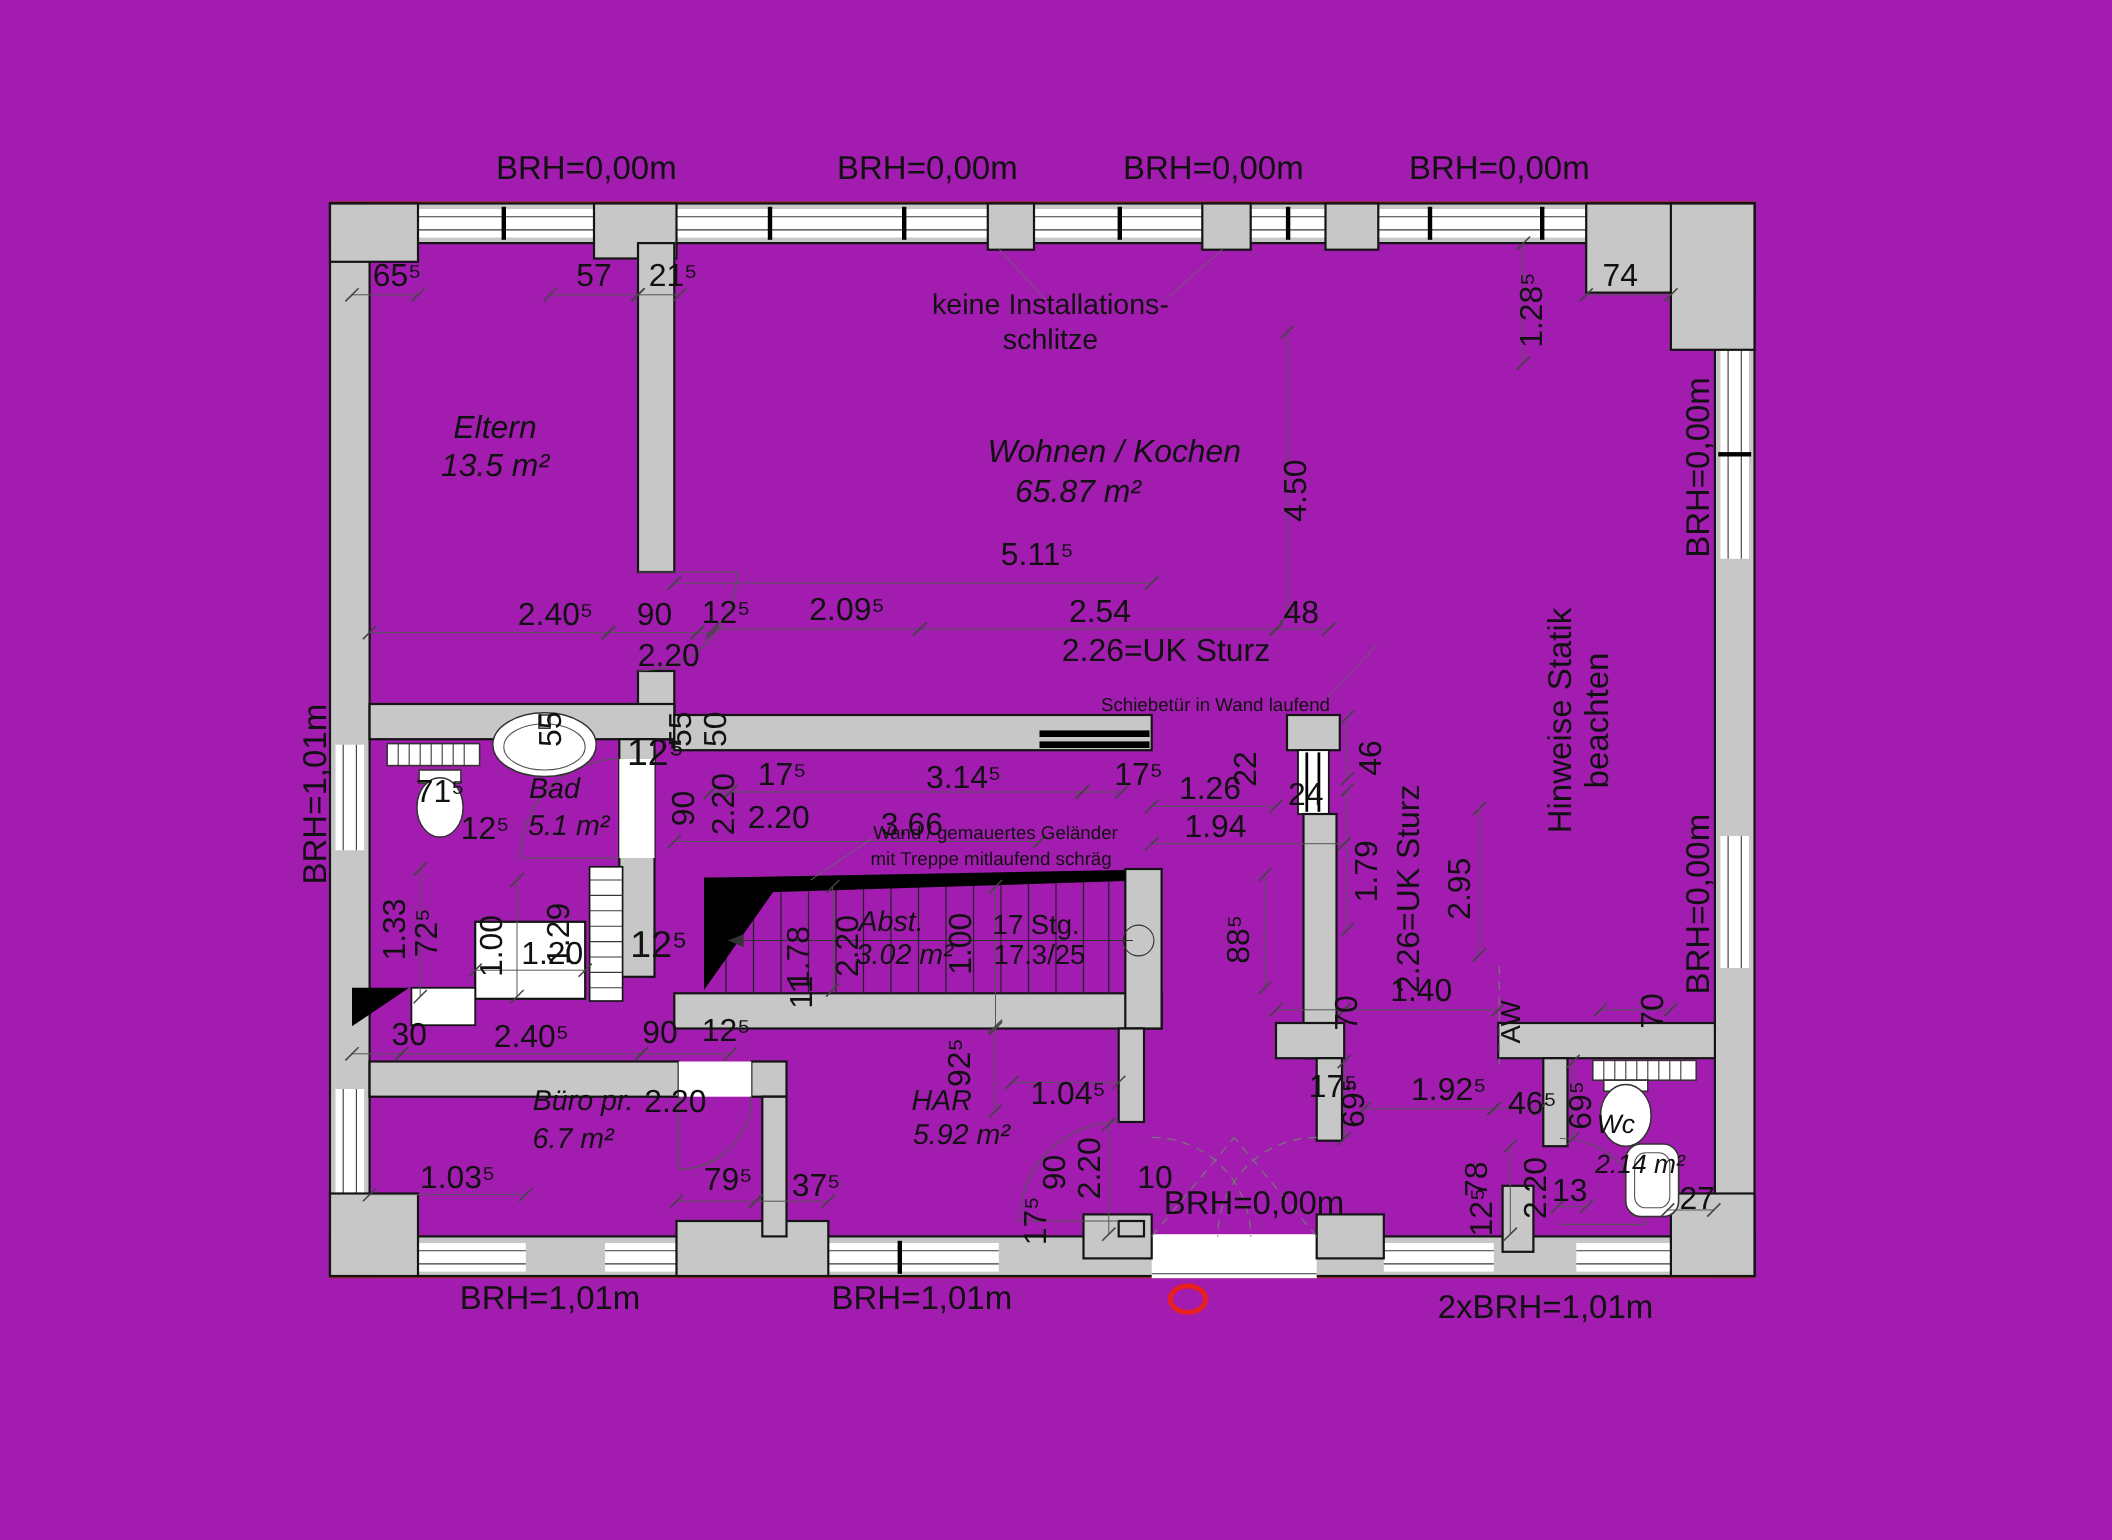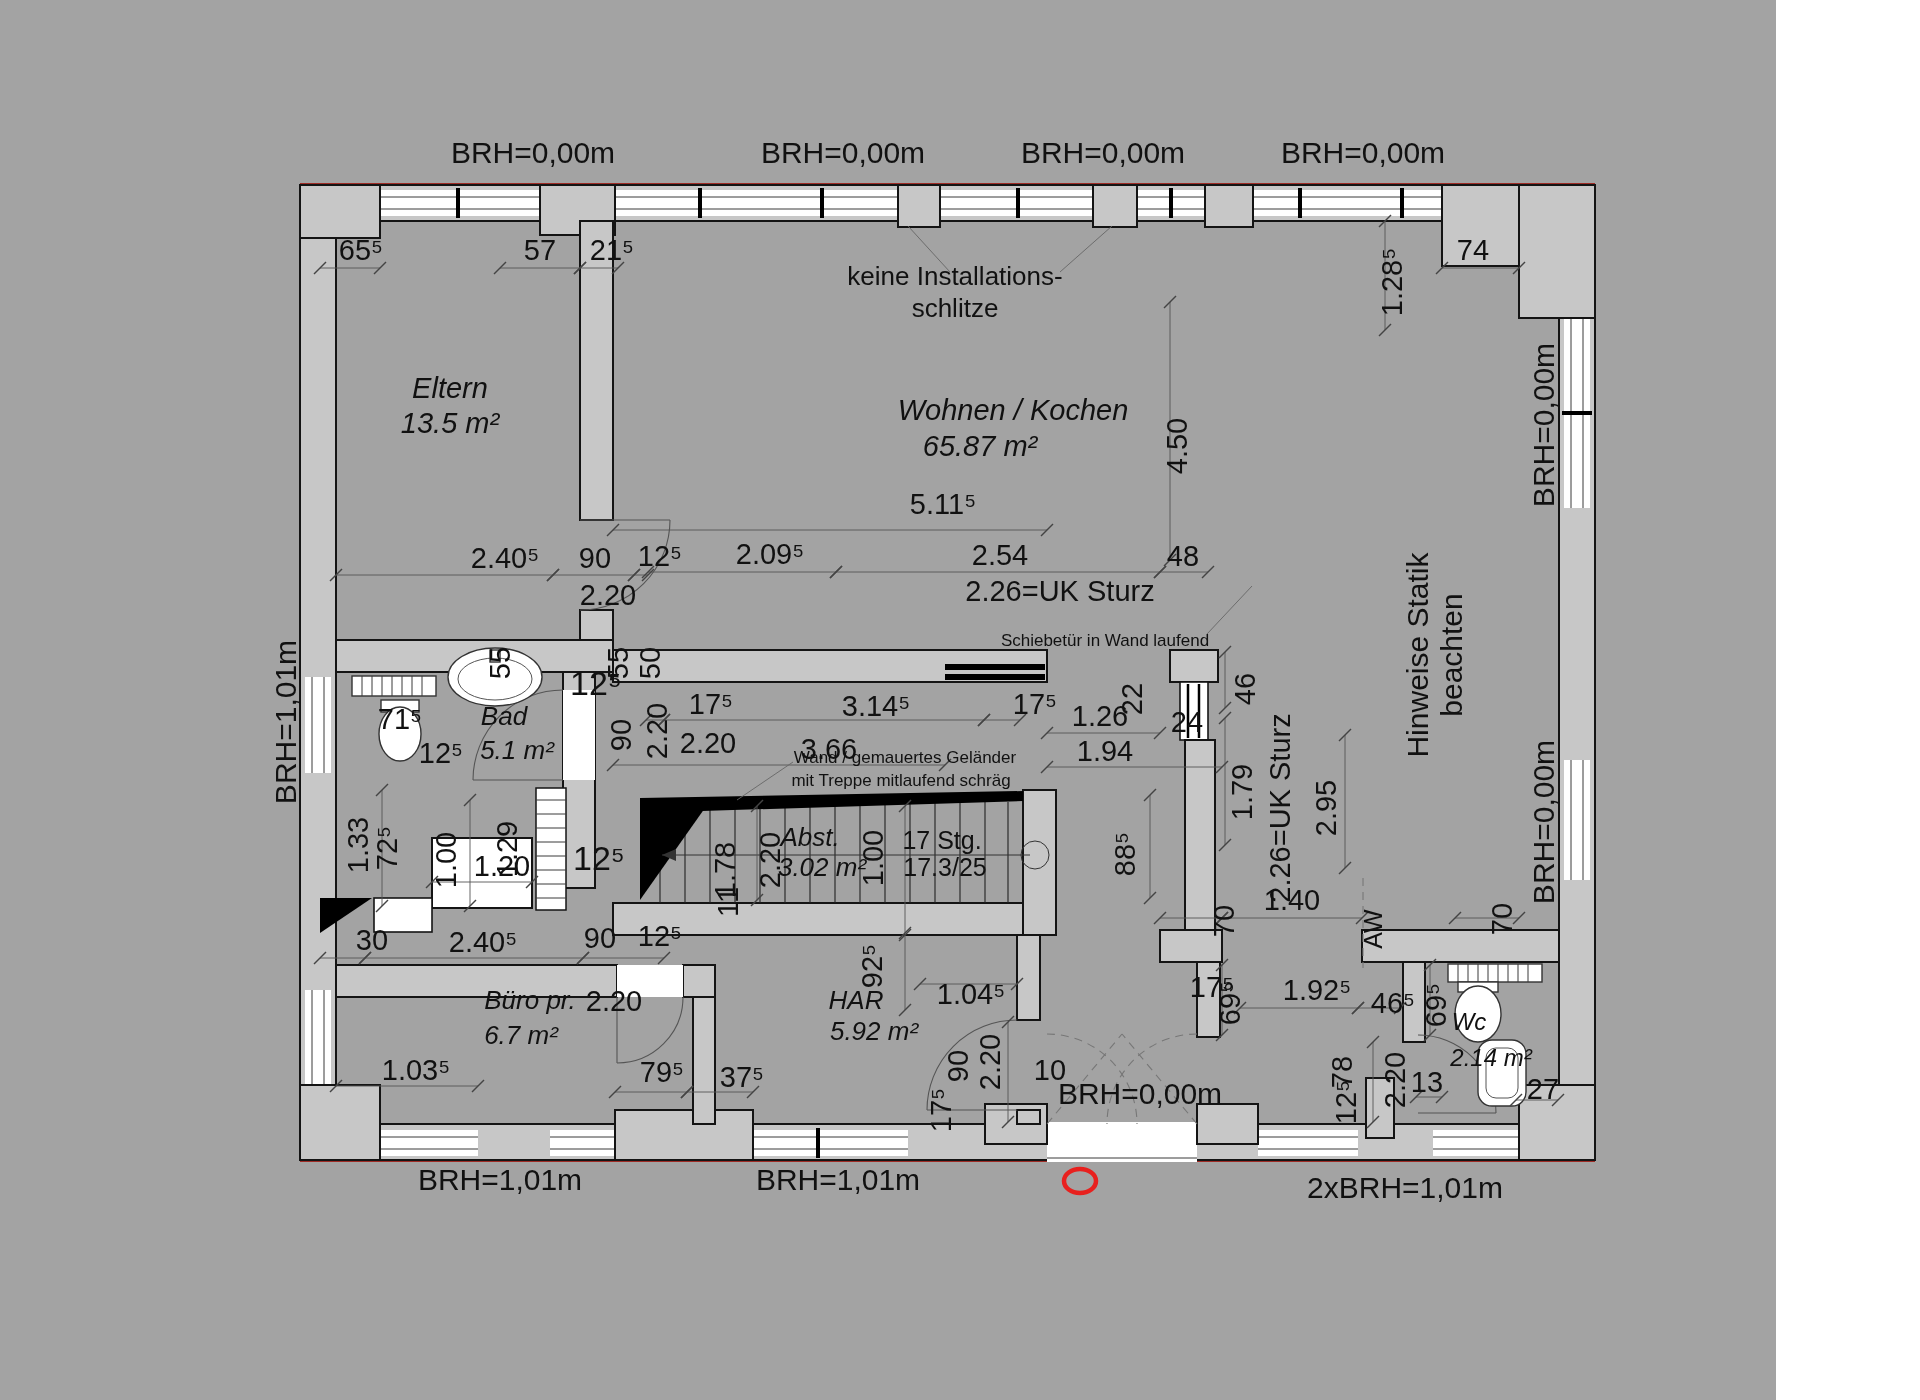--- a/index.html
+++ b/index.html
@@ -1,16 +1,16 @@
 <!DOCTYPE html>
 <html><head>
 <meta charset="utf-8">
 <style>
   html,body{margin:0;padding:0;background:#fff;}
-  #canvas{position:relative;width:1776px;height:1400px;background:#a3a3a3;overflow:hidden;
+  #canvas{position:relative;width:1920px;height:1400px;background:#a21caf;overflow:hidden;
           font-family:"Liberation Sans", sans-serif;}
   svg{position:absolute;left:0;top:0;}
   text{fill:#111;font-family:"Liberation Sans", sans-serif;}
   .d{font-size:29px;text-anchor:middle;}
   .m{font-size:25px;text-anchor:middle;}
   .s{font-size:17px;text-anchor:middle;}
   .room{font-size:29px;font-style:italic;text-anchor:middle;}
   .brh{font-size:30px;text-anchor:middle;}
   .wall{fill:#c7c7c7;stroke:#141414;stroke-width:2;}
   .win{fill:#ffffff;stroke:none;}

